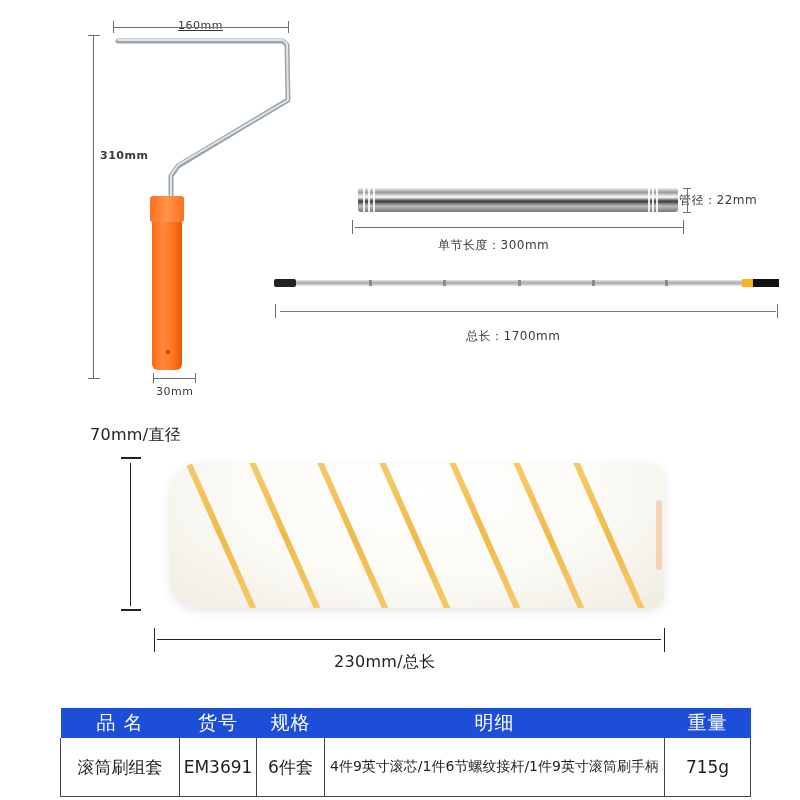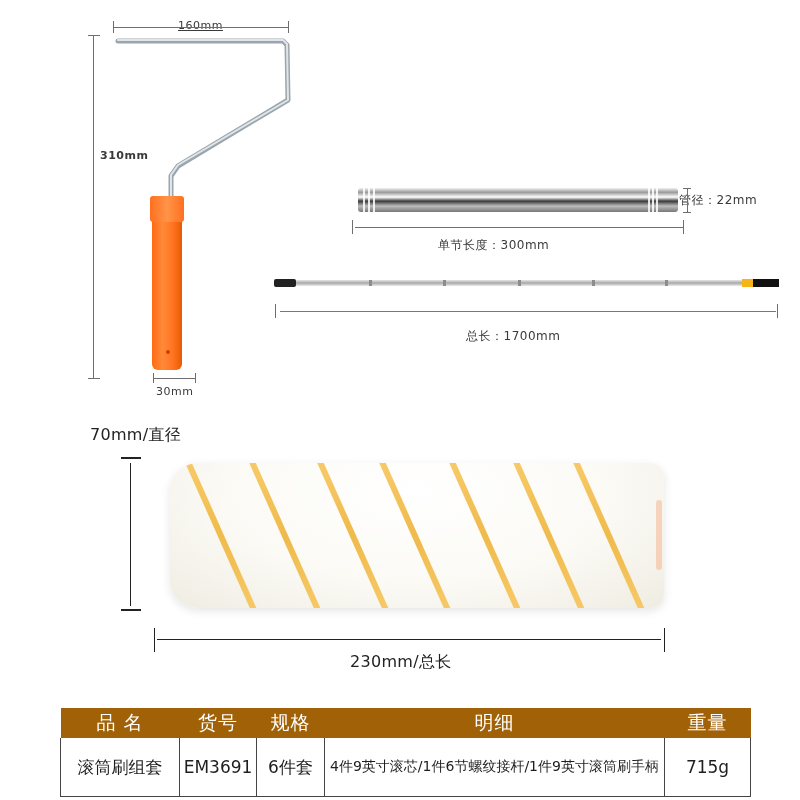--- a/index.html
+++ b/index.html
@@ -39,21 +39,21 @@
             background:
               radial-gradient(ellipse at 50% 20%, #ffffff 0%, #fbfaf5 55%, #efece2 100%); 
             box-shadow: 0 3px 10px rgba(0,0,0,0.10); overflow:hidden; }
   .stripe { position:absolute; width:6px; height:170px; top:-12px;
             background:linear-gradient(180deg,#f7c55a,#eeb43a,#f7c55a);
             border-radius:4px; transform:rotate(-24deg); opacity:0.9; filter:blur(0.6px); }
   .roller-end { position:absolute; left:656px; top:500px; width:6px; height:70px; background:#f4a070; opacity:0.4; border-radius:3px; }
 
   
   .tbl { position:absolute; left:60px; top:708px; width:690px; border-collapse:collapse; table-layout:fixed; }
-  .tbl th { background:#a16207; color:#fff; font-weight:normal; font-size:19px; height:30px; padding:0; text-align:center; letter-spacing:1px; }
+  .tbl th { background:#1d4ed8; color:#fff; font-weight:normal; font-size:19px; height:30px; padding:0; text-align:center; letter-spacing:1px; }
   .tbl td { border:1px solid #444; border-top:none; height:58px; padding:0; text-align:center; color:#1e1e1e; font-size:17px; white-space:nowrap; overflow:hidden; }
   .tbl td.detail { font-size:14px; }
 </style>
 </head>
 <body>
 
 <div>
 
   <div class="lbl" style="left:178px;top:19px;text-decoration:underline;">160mm</div>
   <div class="hline" style="left:114px;top:27px;width:174px;"></div>
@@ -131,21 +131,21 @@
     <div class="stripe" style="left:312px;"></div>
     <div class="stripe" style="left:376px;"></div>
     <div class="stripe" style="left:436px;"></div>
   </div>
   <div class="roller-end"></div>
 
   <div class="vline" style="left:130px;top:628px;height:0;"></div>
   <div class="vline" style="left:154px;top:628px;height:24px;background:#222;"></div>
   <div class="hline" style="left:157px;top:639px;width:504px;background:#222;"></div>
   <div class="vline" style="left:664px;top:628px;height:24px;background:#222;"></div>
-  <div class="lbl-lg" style="left:350px;top:652px;">230mm/总长</div>
+  <div class="lbl-lg" style="left:334px;top:652px;">230mm/总长</div>
 </div>
 
 <table class="tbl">
   <colgroup>
     <col style="width:119px">
       <col style="width:77px">
       <col style="width:68px">
       <col style="width:340px">
       <col style="width:86px">
   </colgroup>

